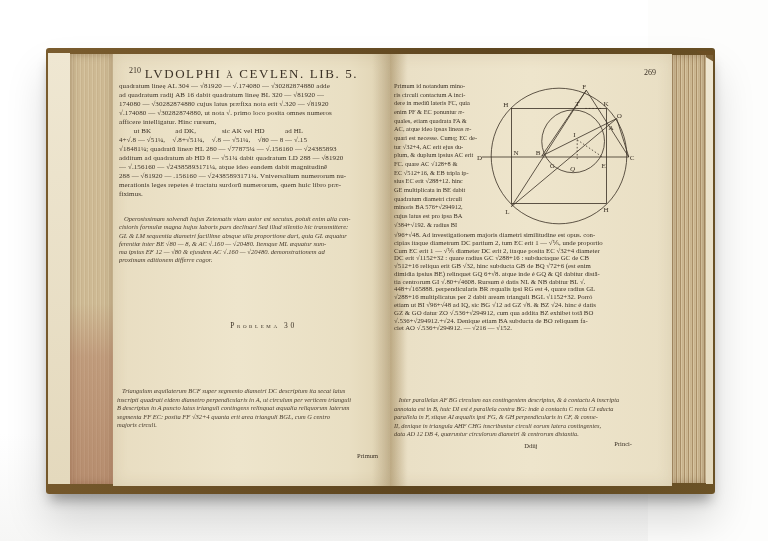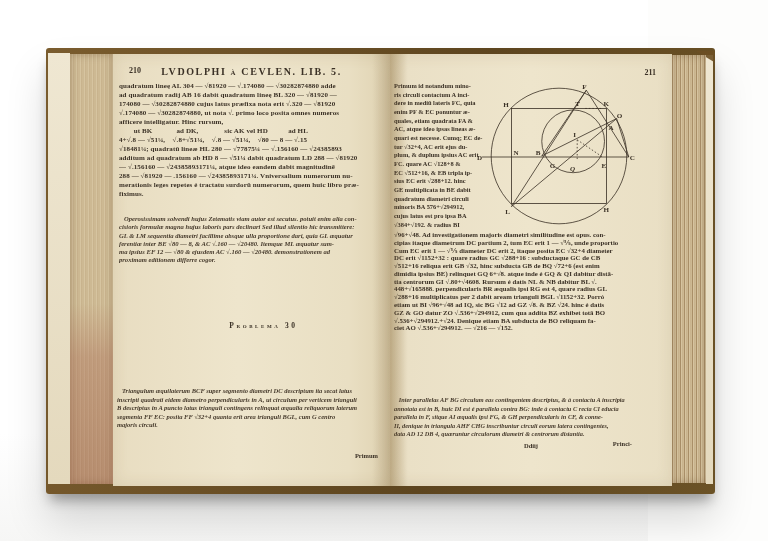--- a/index.html
+++ b/index.html
@@ -1,20 +1,20 @@
 <!DOCTYPE html>
 <html><head>
 <meta charset="utf-8">
 <style>
   html,body{margin:0;padding:0;}
   body{
     width:768px;height:541px;background:#fdfdfc;overflow:hidden;
     font-family:"Liberation Serif","DejaVu Serif",serif;
   }
-  .scene{position:relative;width:648px;height:541px;background:linear-gradient(#ffffff 80%,#f6f6f5);font-weight:bold;}
+  .scene{position:relative;width:648px;height:541px;background:linear-gradient(#ffffff 80%,#f6f6f5);}
   .book{
     position:absolute;left:46px;top:48px;width:669px;height:446px;
     background:linear-gradient(100deg,#7a5c2e,#5d451f 60%,#6b5226);
     border-radius:3px;
     box-shadow:0 10px 12px -4px rgba(0,0,0,.33), 0 26px 40px rgba(0,0,0,.15);
   }
   .cover-cream{position:absolute;background:linear-gradient(#efe7d2,#e4d9bd);}
   .cover-cream.left{left:2px;top:5px;width:22px;height:431px;}
   .cover-cream.right{left:660px;top:7px;width:7px;height:429px;}
   .corner-tr{position:absolute;right:1px;top:3px;width:0;height:0;
@@ -29,21 +29,21 @@
   .page{position:absolute;top:6px;height:432px;overflow:hidden;color:#3b3126;}
   .page.leftp{left:67px;width:277px;
     background:linear-gradient(to right,#e8ddc1,#eee5cc 45%,#e9dfc3 85%,#dfd2b1 100%);
     box-shadow:inset 0 0 16px rgba(130,100,50,.14);}
   .page.rightp{left:344px;width:282px;
     background:linear-gradient(to right,#dccda9 0%,#eae0c6 6%,#eee5cc 50%,#e9dfc4 100%);
     box-shadow:inset 0 0 16px rgba(130,100,50,.14);}
   .gutter-sh{position:absolute;top:6px;height:432px;pointer-events:none;}
   .gutter-sh.l{left:326px;width:18px;background:linear-gradient(to right,rgba(100,70,30,0),rgba(100,70,30,.20));}
   .gutter-sh.r{left:344px;width:18px;background:linear-gradient(to right,rgba(100,70,30,.22),rgba(100,70,30,0));}
-  .hdr{position:absolute;left:0;right:0;text-align:center;font-size:10px;letter-spacing:1.6px;
+  .hdr{position:absolute;left:0;right:0;text-align:center;font-size:13px;letter-spacing:1.6px;
     font-variant:small-caps;white-space:nowrap;}
   .pagenum{position:absolute;font-size:8px;}
   .pre{position:absolute;white-space:pre;overflow:hidden;}
   .body1{left:6px;top:28px;width:266px;font-size:7px;line-height:9px;letter-spacing:.1px;}
   .ital{font-style:italic;color:#463a2c;}
   .note1{left:6px;top:161px;width:266px;font-size:6.6px;line-height:8.3px;}
   .problema{position:absolute;left:0;right:0;text-align:center;font-size:7.5px;
     letter-spacing:2.6px;font-variant:small-caps;margin-left:24px;}
   .prob-left{top:267px;}
   .prob-text-left{left:4px;top:333px;width:270px;font-size:6.5px;line-height:8.6px;}
@@ -103,21 +103,21 @@
       <div class="pre ital prob-text-left">   Triangulum æquilaterum BCF super segmento diametri DC descriptum ita secat latus
 inscripti quadrati eidem diametro perpendicularis in A, ut circulum per verticem trianguli
 B descriptus in A puncto latus trianguli contingens relinquat æqualia reliquorum laterum
 segmenta FF EC: posita FF √32+4 quanta erit area trianguli BGL, cum G centro
 majoris circuli.</div>
 
       <div class="catchword cw-left">Primum</div>
     </div>
 
     <div class="page rightp">
-      <span class="pagenum" style="right:16px;top:14px">211</span>
+      <span class="pagenum" style="right:16px;top:14px">269</span>
 
       <div class="pre coltext">Primum id notandum mino-
 ris circuli contactum A inci-
 dere in mediū lateris FC, quia
 enim PF &amp; EC ponuntur æ-
 quales, etiam quadrata FA &amp;
 AC, atque ideo ipsas lineas æ-
 quari est necesse. Cumq; EC de-
 tur √32+4, AC erit ejus du-
 plum, &amp; duplum ipsius AC erit

